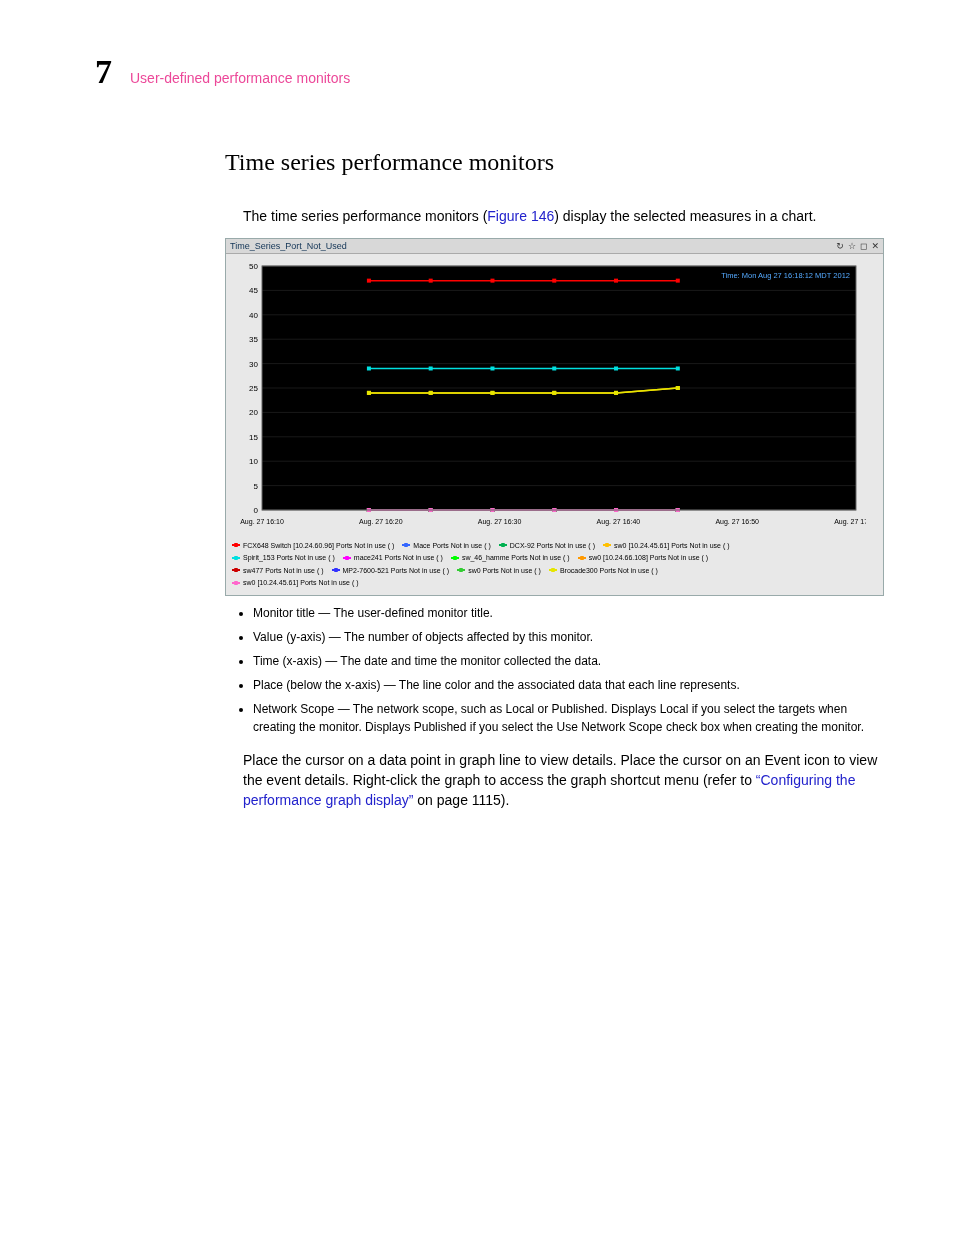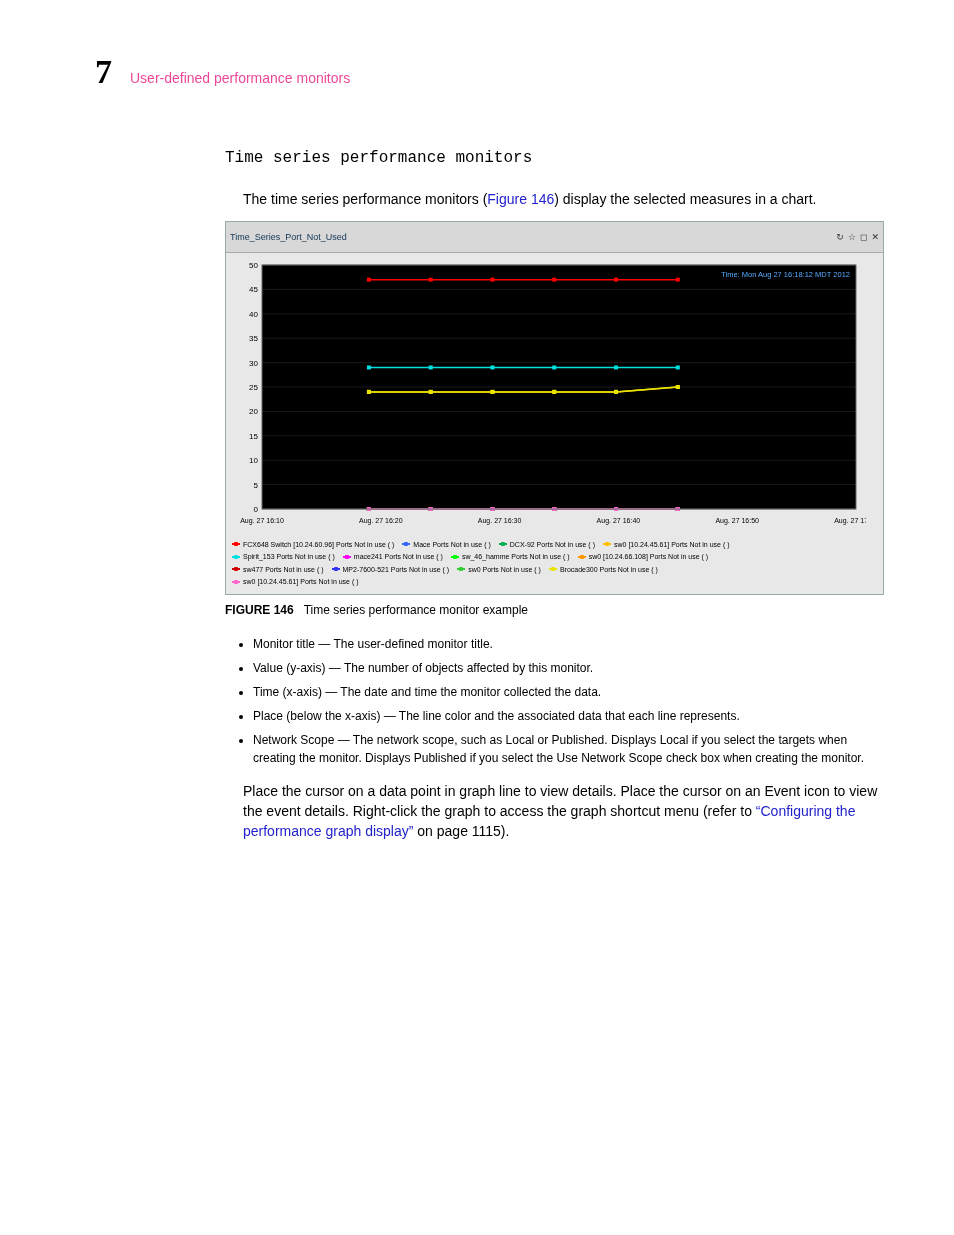--- a/index.html
+++ b/index.html
@@ -30,24 +30,24 @@
     line-height: 1;
   }
   .runtitle {
     font-size: 14px;
     color: #ec4899;
   }
   .content {
     margin-left: 130px;
   }
   h1.section-title {
-    font-family: Liberation Mono, monospace;
+    font-family: Liberation Serif, serif;
     font-weight: 400;
-    font-size: 16px;
-    margin: 0 0 22px 0;
+    font-size: 24px;
+    margin: 0 0 30px 0;
   }
   p.body {
     font-size: 14px;
     line-height: 1.45;
     margin: 0 0 12px 18px;
   }
   a.xref {
     color: #2222cc;
     text-decoration: none;
   }
@@ -59,21 +59,21 @@
     background: #e8e8e8;
     font-family: Tahoma, Arial, sans-serif;
   }
   .chart-titlebar {
     display: flex;
     justify-content: space-between;
     align-items: center;
     background: #d8d8d8;
     border-bottom: 1px solid #aaa;
     font-size: 9px;
-    padding: 10px 4px;
+    padding: 2px 4px;
     color: #113355;
   }
   .tb-icons {
     display: flex;
     gap: 4px;
   }
   .tb-ic {
     font-size: 9px;
     color: #333;
   }
@@ -308,23 +308,20 @@
               </span><span class="legend-item">
                 <span class="legend-swatch" style="background: rgb(230, 230, 0); color: rgb(230, 230, 0);"></span>
                 <span>Brocade300 Ports Not in use ( )</span>
               </span></div>
             <div class="legend-line"><span class="legend-item">
                 <span class="legend-swatch" style="background: rgb(255, 102, 204); color: rgb(255, 102, 204);"></span>
                 <span>sw0 [10.24.45.61] Ports Not in use ( )</span>
               </span></div>
           </div>
       </div>
-      <div class="figcaption">
-        <span class="fignum">FIGURE 146</span>&nbsp;&nbsp;&nbsp;<span>Time series performance monitor example</span>
-      </div>
     </div>
 
 
     <ul class="bullets">
       <li><span>Monitor title — The user-defined monitor title.</span></li>
       <li><span class="bold">Value</span><span> (y-axis) — The number of objects affected by this monitor.</span></li>
       <li><span class="bold">Time</span><span> (x-axis) — The date and time the monitor collected the data.</span></li>
       <li><span class="bold">Place</span><span> (below the x-axis) — The line color and the associated data that each line represents.</span></li>
       <li><span>Network Scope — The network scope, such as Local or Published. Displays Local if you select the targets when creating the monitor. Displays Published if you select the </span><span class="bold">Use Network Scope</span><span> check box when creating the monitor.</span></li>
     </ul>

